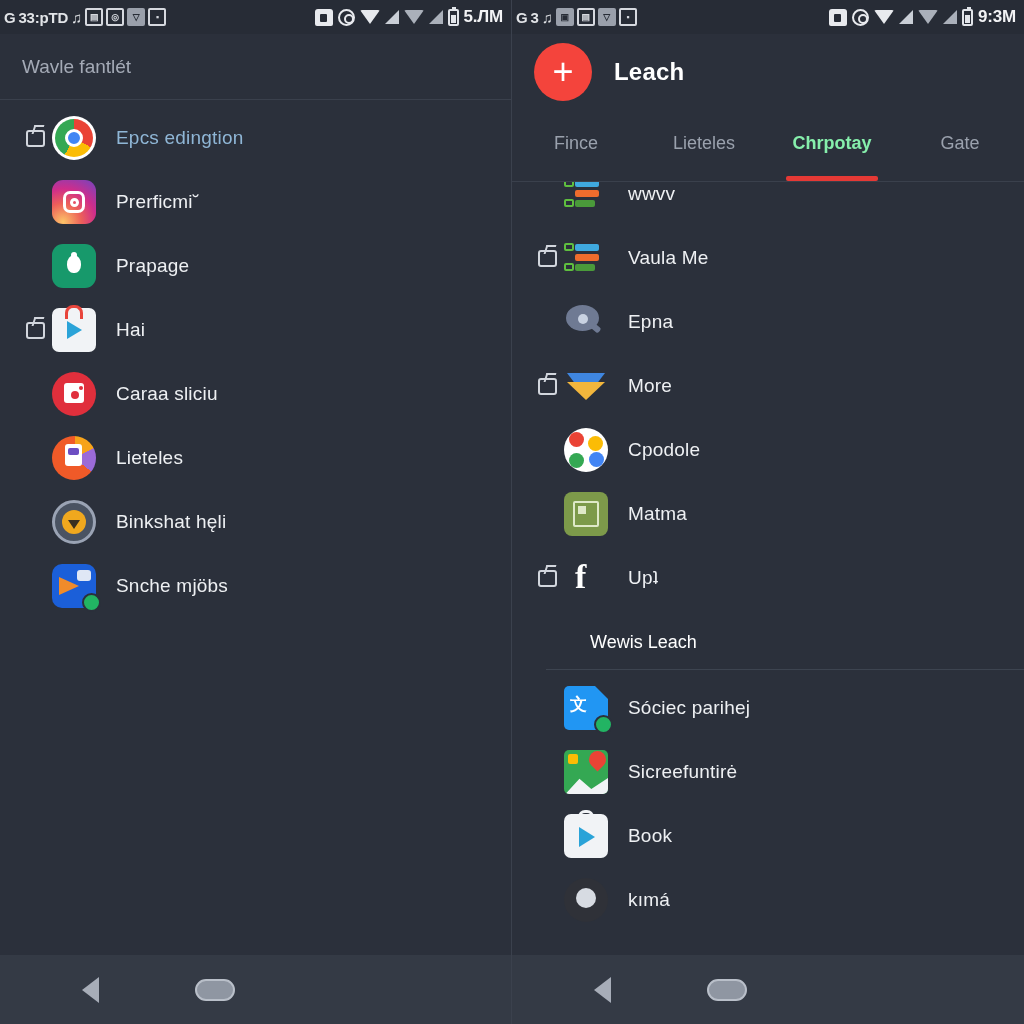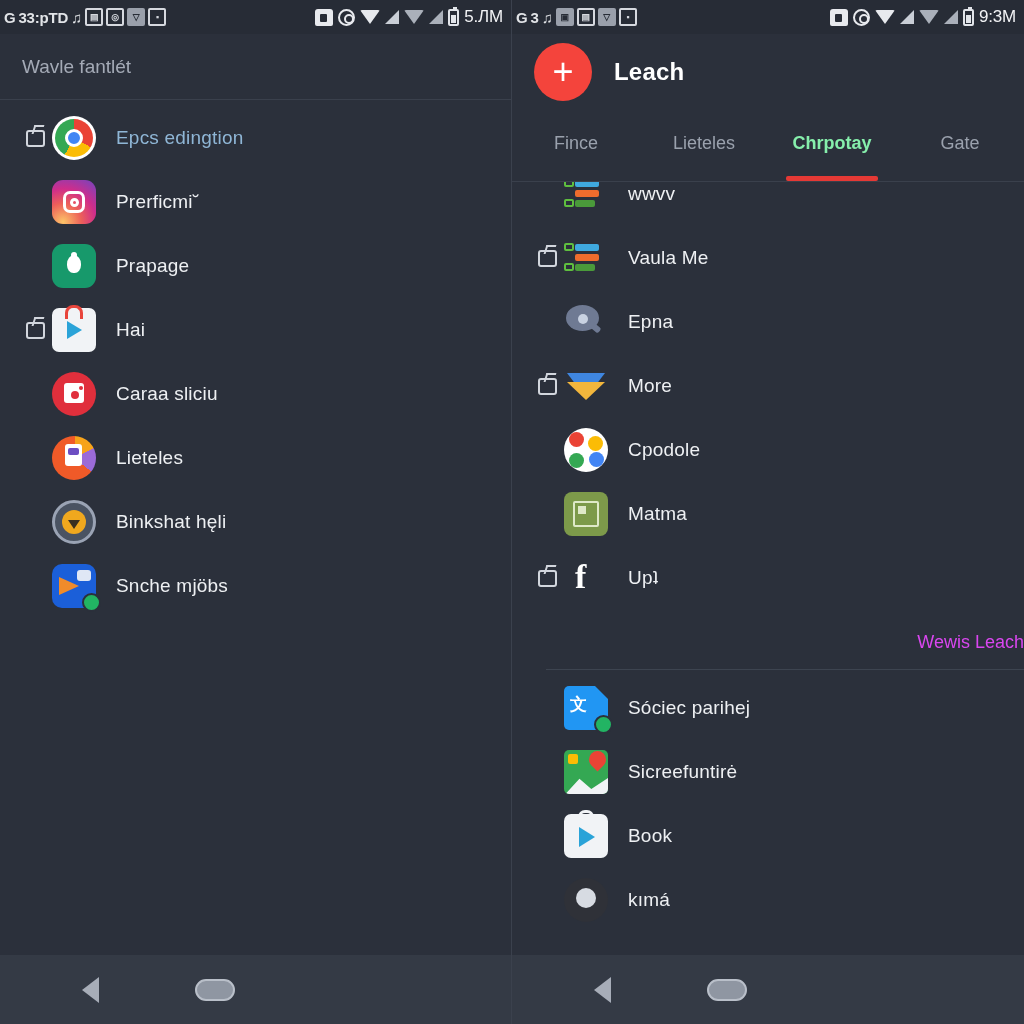--- a/index.html
+++ b/index.html
@@ -20,21 +20,21 @@
     font-size:17px; font-weight:700; letter-spacing:-.2px;
   }
   .sb-left,.sb-right{ display:flex; align-items:center; gap:5px; }
   .sb-left{ gap:3px; }
   .sb-glyph{ font-size:15px; line-height:1; color:#eceef1; opacity:.95; }
   .sb-sq{
     width:18px;height:18px;border:2px solid #d6d9df;border-radius:2px;
     display:flex;align-items:center;justify-content:center;font-size:9px;color:#d6d9df;
   }
   .sb-sq.filled{ background:#9aa0ab; border-color:#9aa0ab; color:#272c36;}
-  .sb-time{ font-size:17px; font-weight:400;text-align:center; }
+  .sb-time{ font-size:17px; font-weight:700;text-align:center; }
   .wifi{
     width:0;height:0;border-left:10px solid transparent;border-right:10px solid transparent;
     border-top:14px solid #e8eaee; border-radius:2px;
   }
   .wifi.dim{ border-top-color:#aab0ba; }
   .sig{
     width:0;height:0;border-left:14px solid transparent;border-bottom:14px solid #e8eaee;
   }
   .sig.dim{ border-bottom-color:#aab0ba;}
   .sig.part{ border-bottom-color:#c9ced6;}
@@ -91,21 +91,21 @@
     width:19px;height:17px;border:2px solid #d2d6dd;border-radius:3px;position:relative;
   }
   .tvbox:before{
     content:"";position:absolute;left:5px;top:-7px;width:8px;height:7px;
     border-left:2px solid #d2d6dd;border-top:2px solid #d2d6dd;transform:skewX(-18deg);
   }
   .icon{ width:44px;height:44px;flex:0 0 44px;margin-right:20px;border-radius:9px;position:relative;overflow:visible;}
   .label{ color:#eef0f3; font-size:19px; letter-spacing:.2px; }
   .label.link{ color:#8fb6d6; }
 
-  .section-label{ color:#d946ef; font-size:18px; padding:22px 0 16px 78px; }
+  .section-label{ color:#ffffff; font-size:18px; padding:22px 0 16px 78px; }
   .divider{ height:1px; background:#3d4450; margin-left:34px; }
 
   
   .ic-chrome{ background:#fff; border-radius:50%; }
   .ic-chrome:before{
     content:"";position:absolute;inset:3px;border-radius:50%;
     background:conic-gradient(#ea4335 0 33%, #fbbc05 33% 58%, #34a853 58% 100%);
   }
   .ic-chrome:after{
     content:"";position:absolute;left:13px;top:13px;width:18px;height:18px;border-radius:50%;
@@ -265,21 +265,21 @@
     display:flex; align-items:center; gap:96px; padding-left:82px;
   }
   .nav-back{
     width:0;height:0;border-top:13px solid transparent;border-bottom:13px solid transparent;
     border-right:17px solid #a7adb8; cursor:pointer;
   }
   .nav-home{
     width:40px;height:22px;border-radius:11px;background:#8f96a2;border:2px solid #b9bfc9;
     cursor:pointer;
   }
-  .scroll-clip{ position:relative; height:786px; overflow:hidden;text-align:right; }
+  .scroll-clip{ position:relative; height:786px; overflow:hidden; }
   .partial-top{ margin-top:-26px; }
 </style>
 </head>
 <body>
 
 <div class="screen">
 
   <div class="pane left">
 
     <div class="statusbar">

